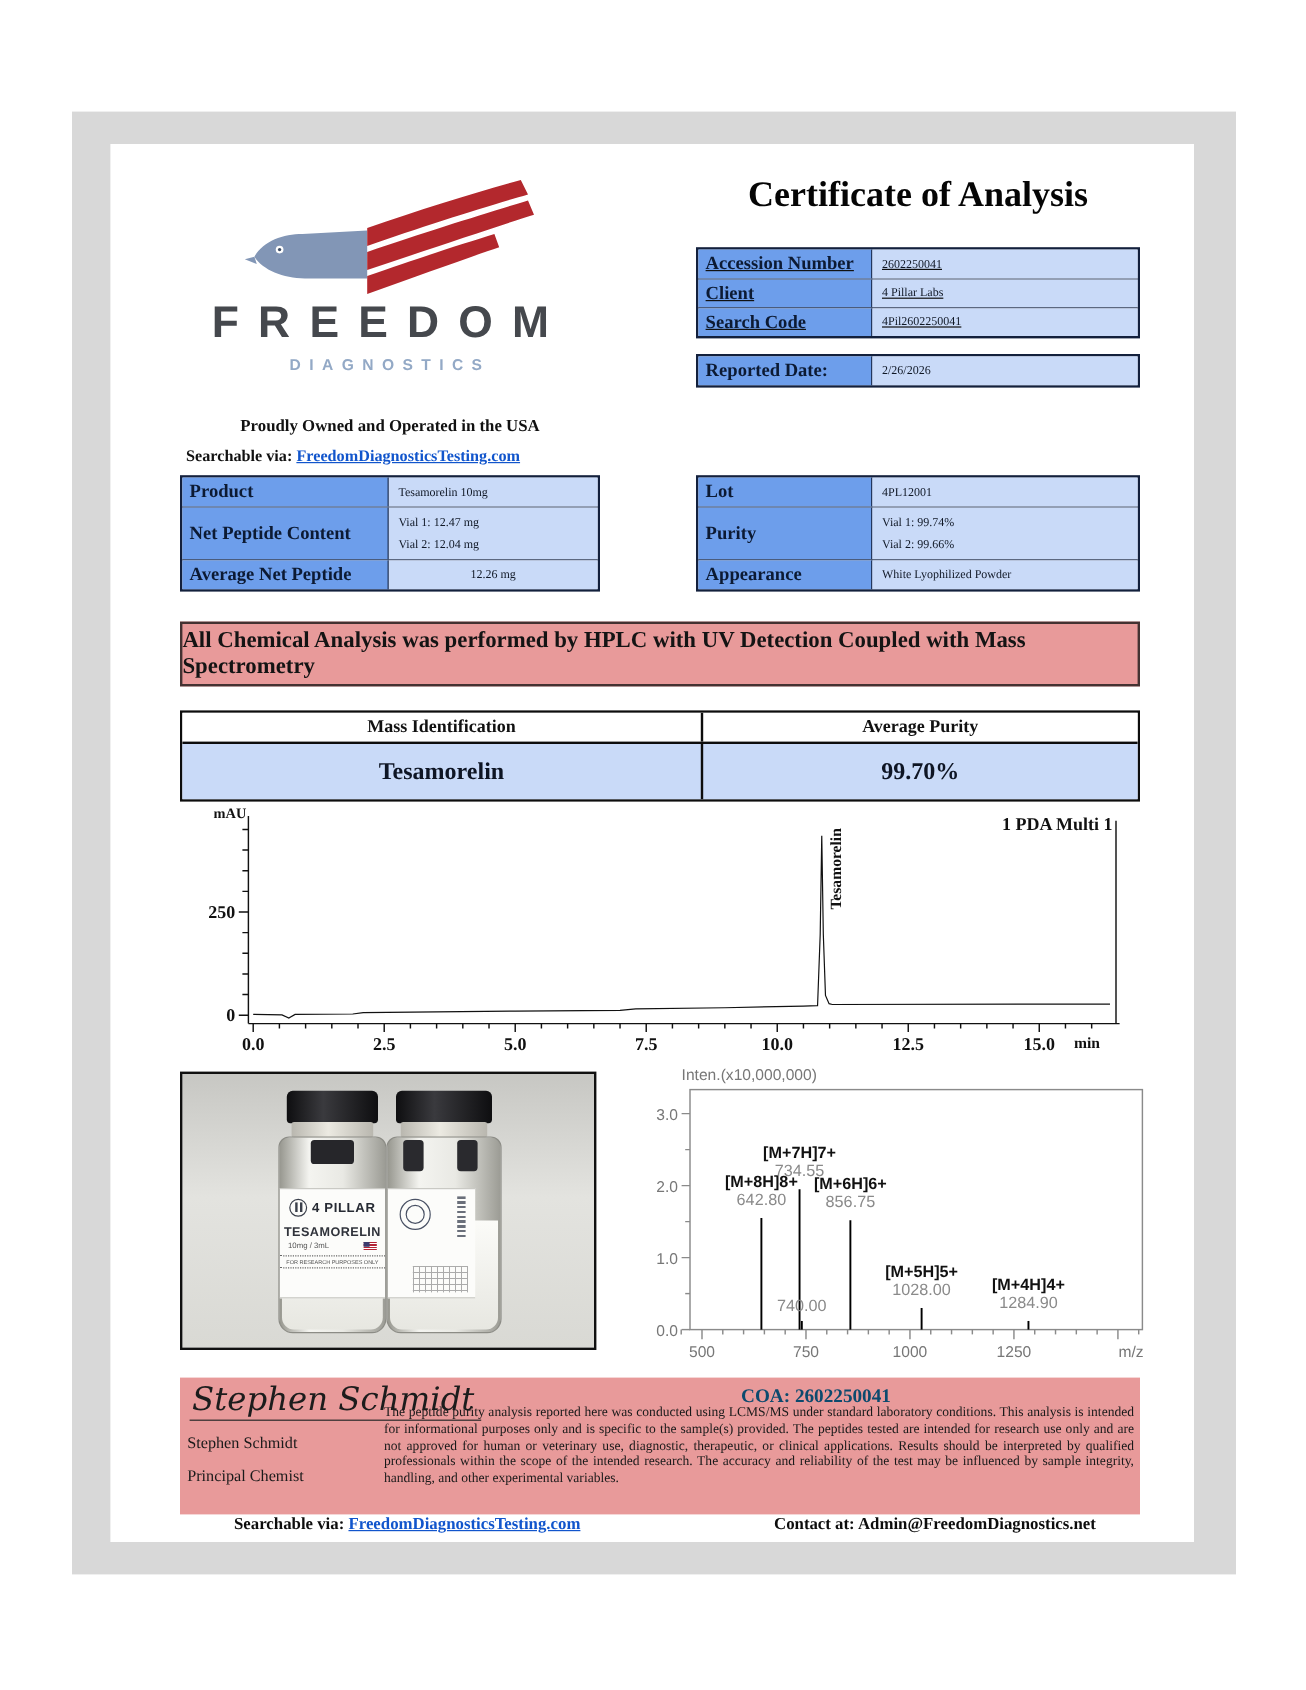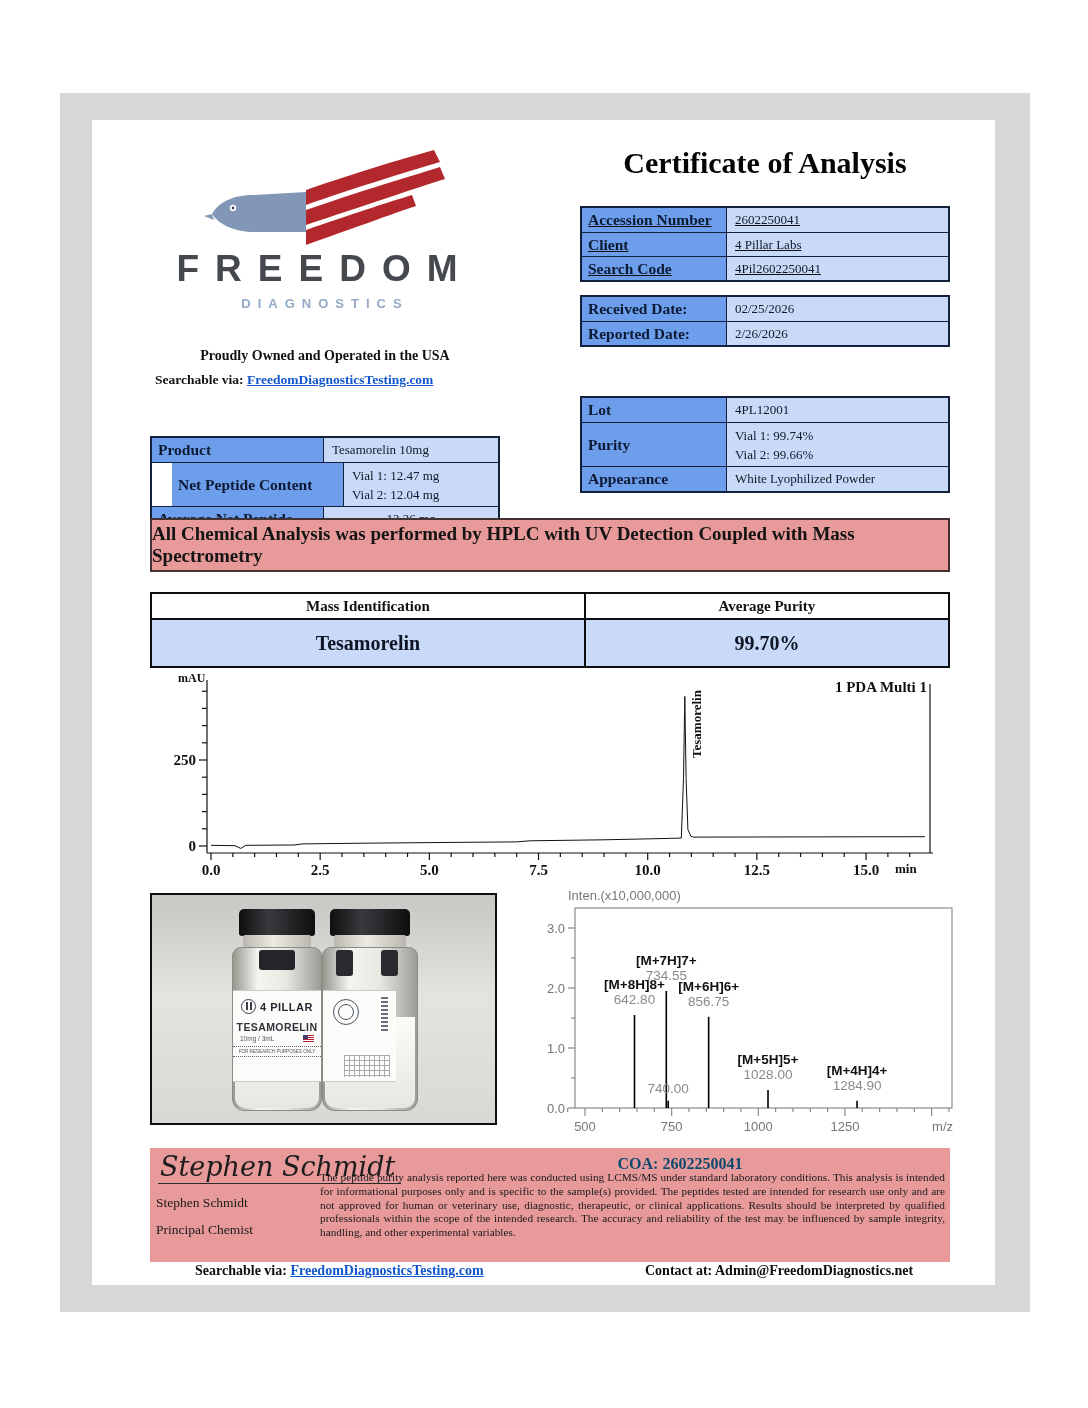--- a/index.html
+++ b/index.html
@@ -21,21 +21,21 @@
   .title{font-weight:bold;font-size:30px;color:#050505;}
 
   
   .ftable{border:2px solid #13203c;box-sizing:border-box;}
   .frow{display:flex;border-top:1.5px solid #13203c;box-sizing:border-box;}
   .frow:first-child{border-top:none;}
   .fl{background:#6d9eeb;font-weight:bold;color:#0c1a33;padding:1px 6px;
       border-right:1.5px solid #13203c;box-sizing:border-box;font-size:15.5px;
       display:flex;align-items:center;}
   .fv{background:#c9daf8;color:#101826;padding:1px 8px;box-sizing:border-box;
-      font-size:13px;display:flex;flex-direction:column;justify-content:center;}
+      font-size:10px;display:flex;flex-direction:column;justify-content:center;}
   .fv span{display:block;line-height:19px;}
 
   .banner{background:#e89a9a;border:2px solid #443232;box-sizing:border-box;
       display:flex;align-items:center;justify-content:center;}
   .banner div{font-weight:bold;font-size:19px;color:#141414;}
 
   .rtable{border:2px solid #0d0d0d;box-sizing:border-box;}
   .rhead{display:flex;background:#ffffff;border-bottom:2px solid #0d0d0d;}
   .rvals{display:flex;background:#c9daf8;}
   .rcell{box-sizing:border-box;display:flex;align-items:center;justify-content:center;}
@@ -136,35 +136,31 @@
       <div class="fv" style="flex:1;">4 Pillar Labs</div>
     </div>
     <div class="frow" style="height:24px;">
       <div class="fl" style="width:145px;">Search Code</div>
       <div class="fv" style="flex:1;">4Pil2602250041</div>
     </div>
   </div>
 
   <div class="abs ftable" style="left:488px;top:175px;width:370px;">
     <div class="frow" style="height:24px;">
-      <div class="fl" style="width:145px;">Received Date:</div>
-      <div class="fv" style="flex:1;">02/25/2026</div>
-    </div>
-    <div class="frow" style="height:24px;">
       <div class="fl" style="width:145px;">Reported Date:</div>
       <div class="fv" style="flex:1;">2/26/2026</div>
     </div>
   </div>
 
-  <div class="abs ftable" style="left:58px;top:276px;width:350px;margin-top:40px;">
+  <div class="abs ftable" style="left:58px;top:276px;width:350px;">
     <div class="frow" style="height:24px;">
       <div class="fl" style="width:172px;">Product</div>
       <div class="fv" style="flex:1;">Tesamorelin 10mg</div>
     </div>
-    <div class="frow" style="height:44px;padding-left:20px;">
+    <div class="frow" style="height:44px;">
       <div class="fl" style="width:172px;">Net Peptide Content</div>
       <div class="fv" style="flex:1;">
         <span>Vial 1: 12.47 mg</span>
         <span>Vial 2: 12.04 mg</span>
       </div>
     </div>
     <div class="frow" style="height:25px;text-align:center;">
       <div class="fl" style="width:172px;">Average Net Peptide</div>
       <div class="fv" style="flex:1;">12.26 mg</div>
     </div>

